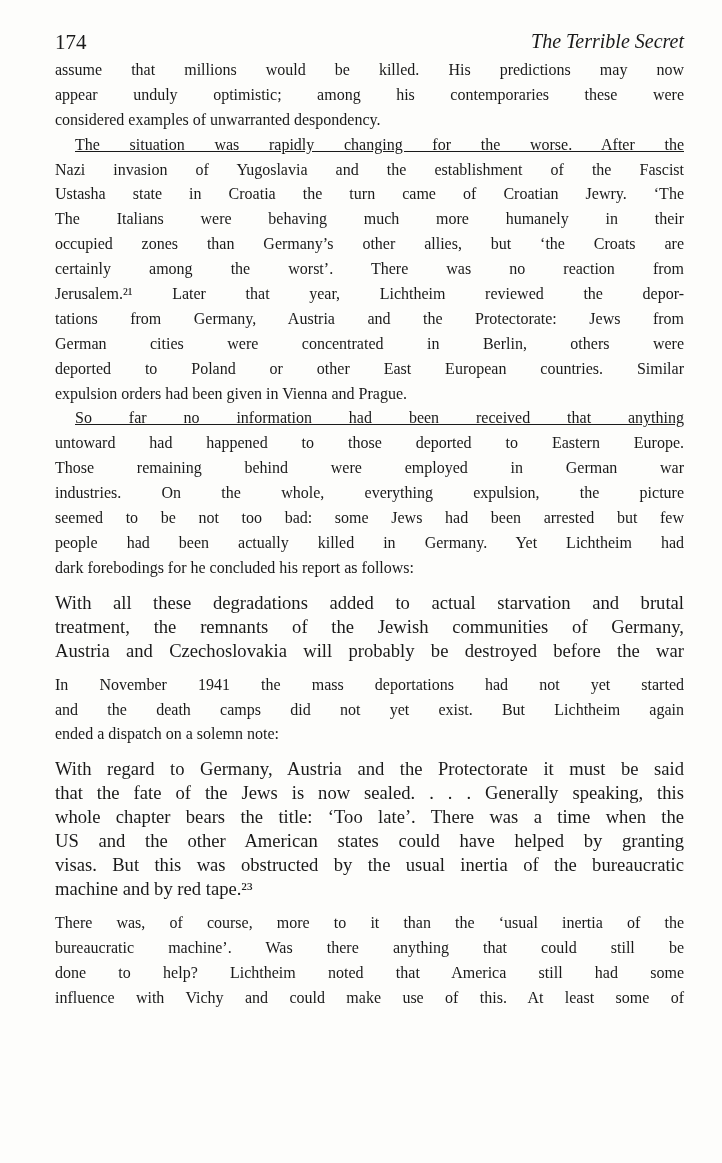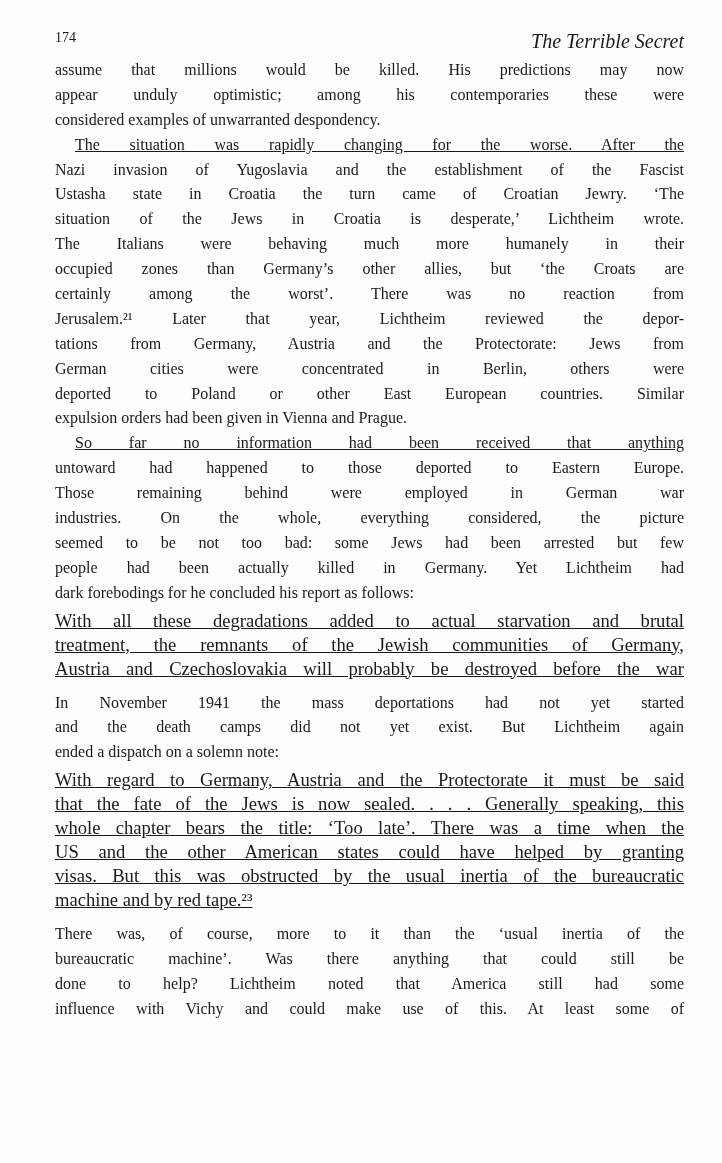--- a/index.html
+++ b/index.html
@@ -3,61 +3,60 @@
 <meta charset="utf-8">
 <style>
   html, body { margin:0; padding:0; }
   body {
     width:722px; height:1163px; background:#fdfdfb; overflow:hidden;
     font-family:"Liberation Serif","DejaVu Serif",serif; color:#1a1a1a;
     position:relative;
   }
   .page { position:absolute; left:55px; top:30px; width:629px; }
   .header { position:relative; height:28px; }
-  .pnum { position:absolute; left:0; top:0; font-size:14px; }
+  .pnum { position:absolute; left:0; top:0; font-size:21px; }
   .running { position:absolute; left:0; right:0; top:0; text-align:right; font-style:italic; font-size:20px; }
   .line { font-size:16px; line-height:24.9px; white-space:nowrap; text-align:justify; text-align-last:justify; height:24.9px; }
   .line.last { text-align-last:left; }
   .indent { padding-left:20px;text-decoration:underline; }
   .quote .line { font-size:18.6px; line-height:24px; height:24px; }
-  .quote { margin-top:3px; margin-bottom:10px;text-decoration:underline; }
+  .quote { margin-top:10px; margin-bottom:10px; }
 </style>
 </head>
 <body>
 
 <div class="page">
   <div class="header">
     <span class="pnum">174</span>
     <span class="running">The Terrible Secret</span>
   </div>
   <div id="body">
       <div class="para">
         <div class="line">assume that millions would be killed. His predictions may now</div>
         <div class="line">appear unduly optimistic; among his contemporaries these were</div>
         <div class="line last">considered examples of unwarranted despondency.</div>
       </div>
       <div class="para">
         <div class="line indent">The situation was rapidly changing for the worse. After the</div>
         <div class="line">Nazi invasion of Yugoslavia and the establishment of the Fascist</div>
         <div class="line">Ustasha state in Croatia the turn came of Croatian Jewry. ‘The</div>
-        <div class="line">situation of the Jews in Croatia is desperate,’ Lichtheim wrote.</div>
         <div class="line">The Italians were behaving much more humanely in their</div>
         <div class="line">occupied zones than Germany’s other allies, but ‘the Croats are</div>
         <div class="line">certainly among the worst’. There was no reaction from</div>
         <div class="line">Jerusalem.²¹ Later that year, Lichtheim reviewed the depor-</div>
         <div class="line">tations from Germany, Austria and the Protectorate: Jews from</div>
         <div class="line">German cities were concentrated in Berlin, others were</div>
         <div class="line">deported to Poland or other East European countries. Similar</div>
         <div class="line last">expulsion orders had been given in Vienna and Prague.</div>
       </div>
       <div class="para">
         <div class="line indent">So far no information had been received that anything</div>
         <div class="line">untoward had happened to those deported to Eastern Europe.</div>
         <div class="line">Those remaining behind were employed in German war</div>
-        <div class="line">industries. On the whole, everything considered, the picture</div>
+        <div class="line">industries. On the whole, everything expulsion, the picture</div>
         <div class="line">seemed to be not too bad: some Jews had been arrested but few</div>
         <div class="line">people had been actually killed in Germany. Yet Lichtheim had</div>
         <div class="line last">dark forebodings for he concluded his report as follows:</div>
       </div>
       <div class="quote">
         <div class="line">With all these degradations added to actual starvation and brutal</div>
         <div class="line">treatment, the remnants of the Jewish communities of Germany,</div>
         <div class="line">Austria and Czechoslovakia will probably be destroyed before the war</div>
       </div>
       <div class="para">

